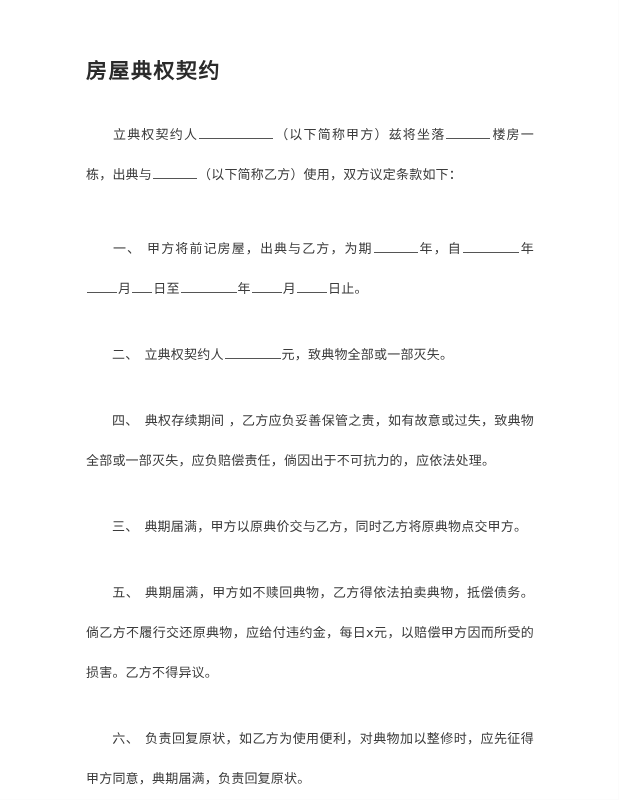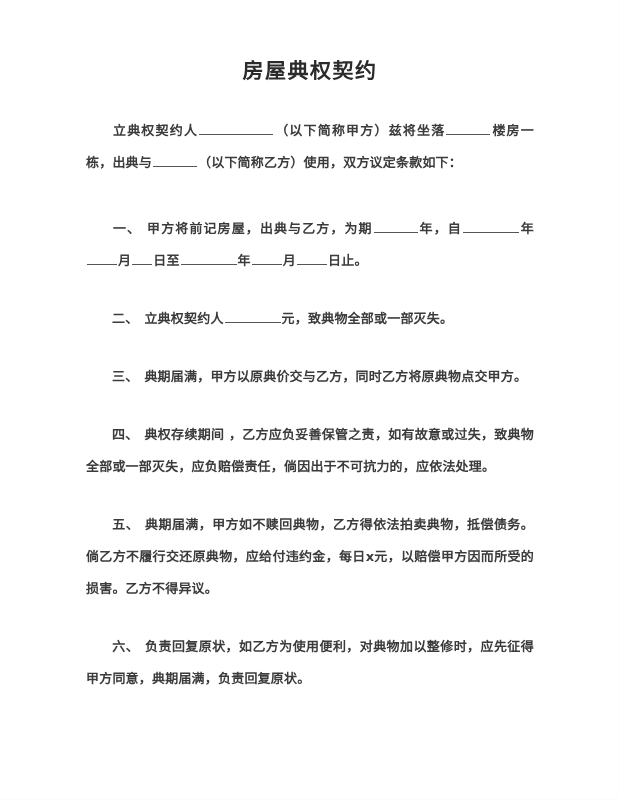--- a/index.html
+++ b/index.html
@@ -29,36 +29,35 @@
   .doc-body {
     position: absolute;
     left: 86px;
     top: 58px;
     width: 448px;
   }
 
   .doc-title {
     font-size: 21px;
     font-weight: bold;
-    text-align: center;
+    text-align: left;
     letter-spacing: 1.5px;
     color: #2b2b2b;
     margin: 0 0 30px 0;
     line-height: 1.3;
   }
 
   .para {
     font-size: 13px;
-    line-height: 32px;
+    line-height: 40px;
     text-align: justify;
     text-justify: inter-ideograph;
     margin: 4px 0 18px 0;
     color: #3b3b3b;
     letter-spacing: 0.2px;
-    font-weight: bold;
   }
 
   .para.intro {
     margin-bottom: 34px;
   }
 
   .para .indent {
     display: inline-block;
     width: 26px;
   }
@@ -99,25 +98,25 @@
 
     <p class="para spacer-gap">
       <span class="indent"></span><span class="clause-num">一、</span><span>甲方将前记房屋，出典与乙方，为期</span><span class="blank m"></span><span>年，自</span><span class="blank l"></span><span>年</span><span class="blank s"></span><span>月</span><span class="blank xs"></span><span>日至</span><span class="blank l"></span><span>年</span><span class="blank s"></span><span>月</span><span class="blank s"></span><span>日止。</span>
     </p>
 
     <p class="para spacer-gap">
       <span class="indent"></span><span class="clause-num">二、</span><span>立典权契约人</span><span class="blank l"></span><span>元，致典物全部或一部灭失。</span>
     </p>
 
     <p class="para spacer-gap">
-      <span class="indent"></span><span class="clause-num">三、</span><span>典期届满，甲方以原典价交与乙方，同时乙方将原典物点交甲方。</span>
+      <span class="indent"></span><span class="clause-num">四、</span><span>典权存续期间 ，乙方应负妥善保管之责，如有故意或过失，致典物全部或一部灭失，应负赔偿责任，倘因出于不可抗力的，应依法处理。</span>
     </p>
 
     <p class="para spacer-gap">
-      <span class="indent"></span><span class="clause-num">四、</span><span>典权存续期间 ，乙方应负妥善保管之责，如有故意或过失，致典物全部或一部灭失，应负赔偿责任，倘因出于不可抗力的，应依法处理。</span>
+      <span class="indent"></span><span class="clause-num">三、</span><span>典期届满，甲方以原典价交与乙方，同时乙方将原典物点交甲方。</span>
     </p>
 
     <p class="para spacer-gap">
       <span class="indent"></span><span class="clause-num">五、</span><span>典期届满，甲方如不赎回典物，乙方得依法拍卖典物，抵偿债务。倘乙方不履行交还原典物，应给付违约金，每日ⅹ元，以赔偿甲方因而所受的损害。乙方不得异议。</span>
     </p>
 
     <p class="para">
       <span class="indent"></span><span class="clause-num">六、</span><span>负责回复原状，如乙方为使用便利，对典物加以整修时，应先征得甲方同意，典期届满，负责回复原状。</span>
     </p>
 

